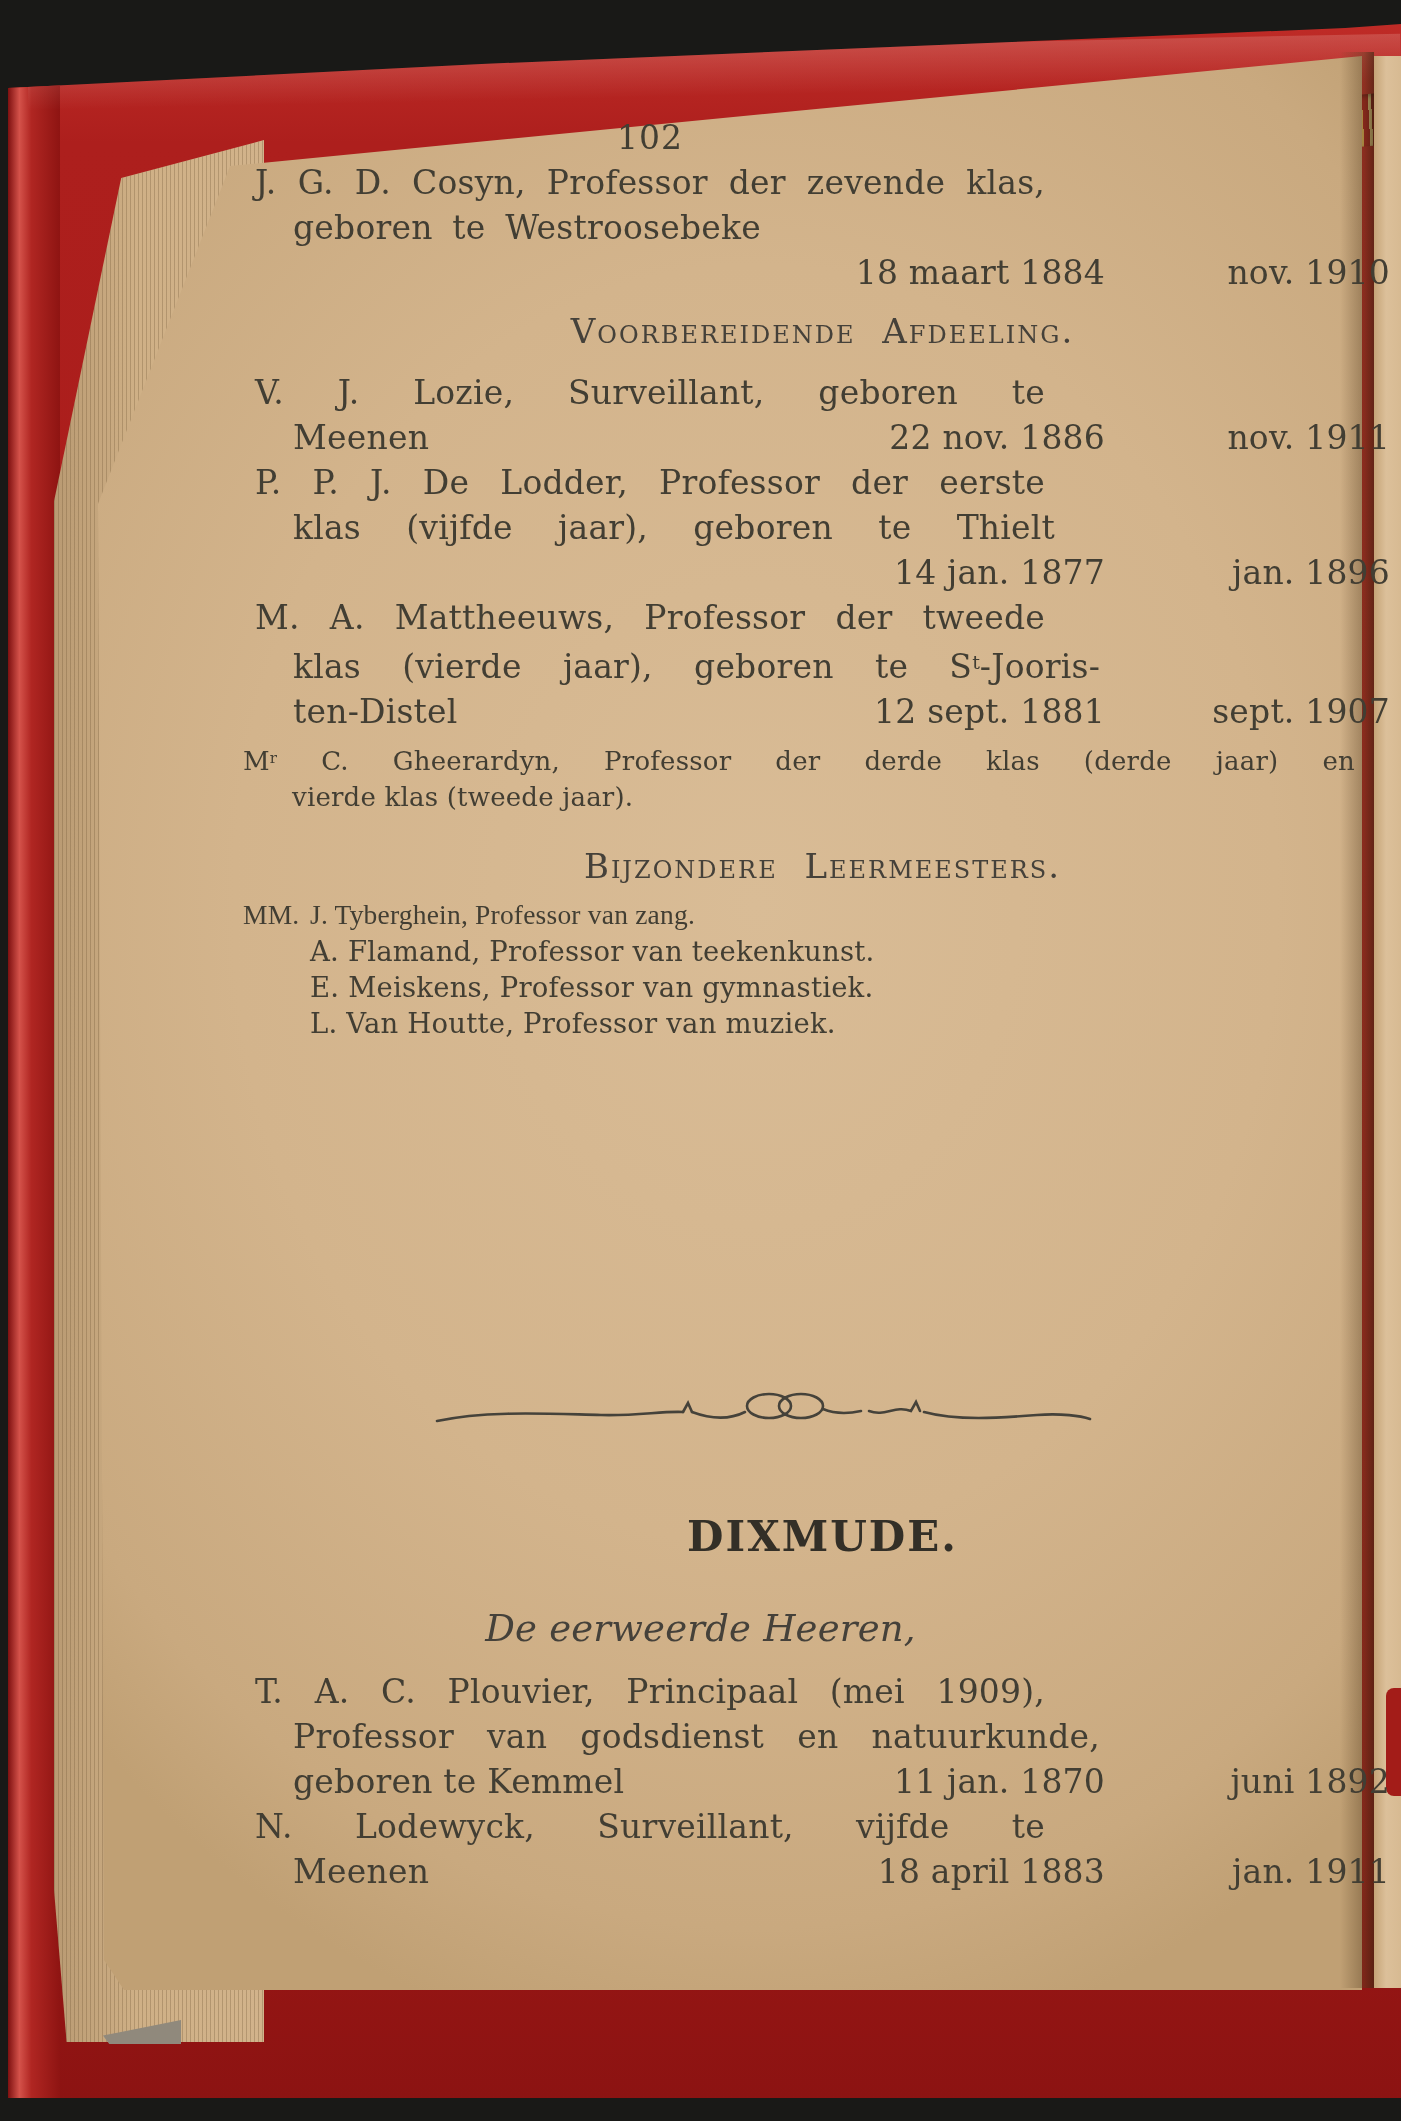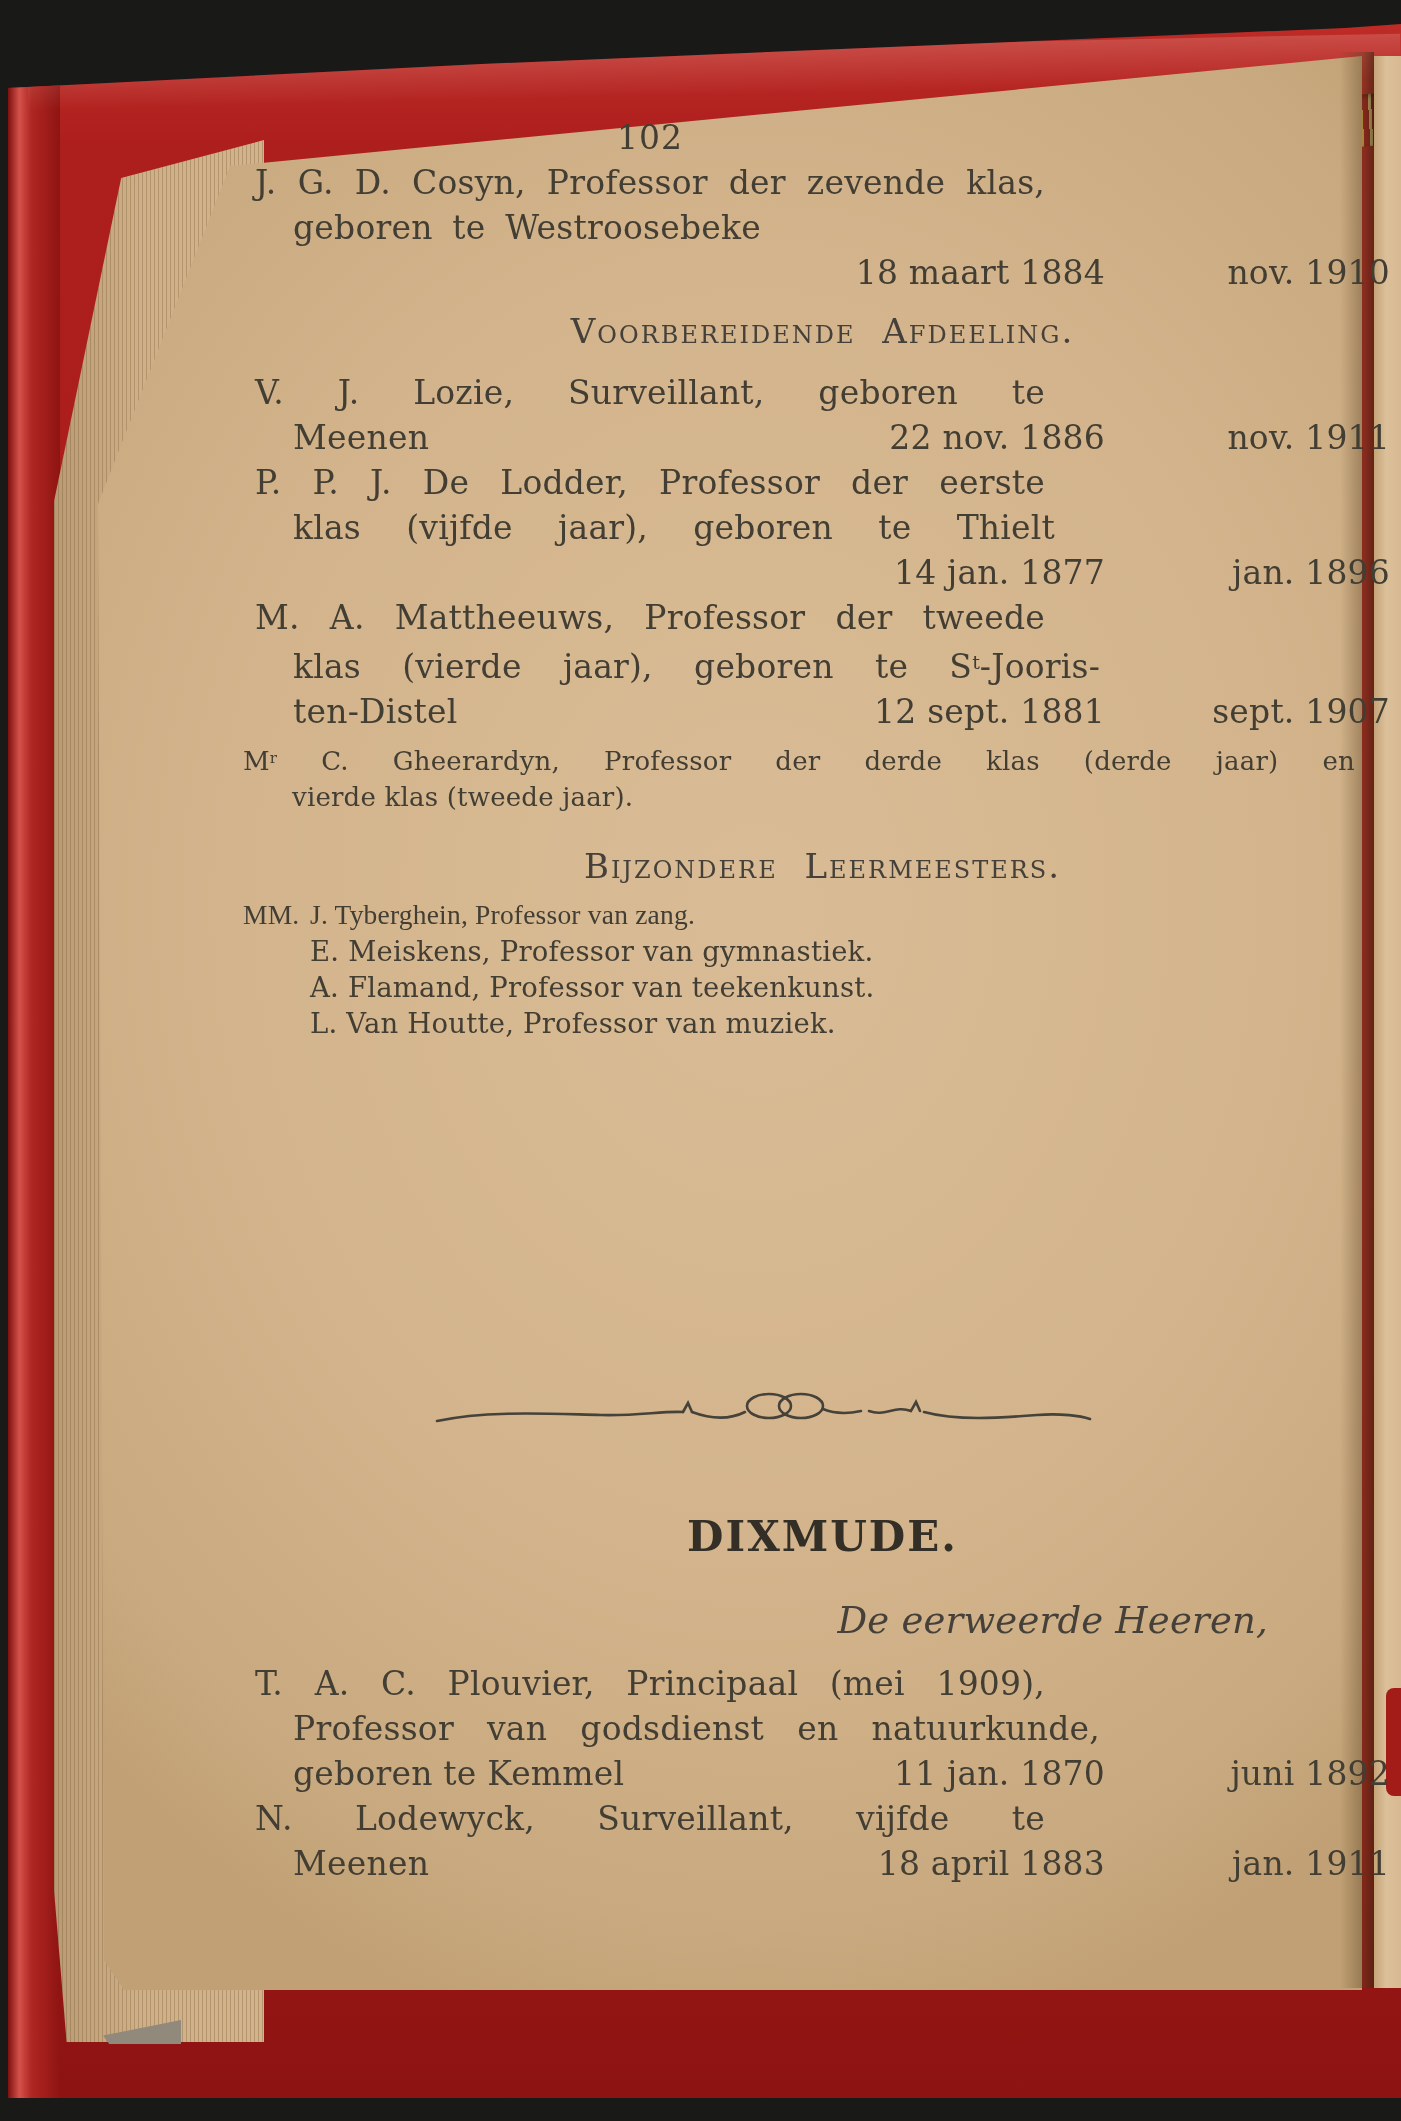--- a/index.html
+++ b/index.html
@@ -95,23 +95,23 @@
   .teachers .t-label{display:inline-block;width:67px;white-space:nowrap;}
   .teachers .t-item{padding-left:0;}
   .teachers .t-rest{padding-left:67px;}
   .divider{display:block;margin:346px 0 0 178px;}
   .dixmude{
     width:100%;text-align:center;font-weight:bold;
     font-size:42px;line-height:56px;letter-spacing:2px;color:#332f27;
     margin-top:72px;
   }
   .heeren{
-    width:100%;text-align:right;font-style:italic;
+    width:100%;text-align:center;font-style:italic;
     font-size:37px;line-height:48px;color:#45413a;
-    margin-top:32px;transform:translateX(-122px);
+    margin-top:40px;transform:translateX(-122px);
   }
   .after-heeren{margin-top:16px;}
 </style>
 </head>
 <body>
 
 <div class="cover"></div>
 <div class="headband"></div>
 <div class="page-stack"></div>
 <div class="page"></div>
@@ -168,22 +168,22 @@
     <div class="nl2">vierde klas (tweede jaar).</div>
   </div>
 
   <div class="sc-heading second">Bijzondere Leermeesters.</div>
 
   <div class="teachers">
     <div class="t-first">
       <span class="t-label">MM.</span>
       <span class="t-item">J. Tyberghein, Professor van zang.</span>
     </div>
+    <div class="t-rest">A. Flamand, Professor van teekenkunst.</div>
     <div class="t-rest">E. Meiskens, Professor van gymnastiek.</div>
-    <div class="t-rest">A. Flamand, Professor van teekenkunst.</div>
     <div class="t-rest">L. Van Houtte, Professor van muziek.</div>
   </div>
 
   <svg class="divider" width="660" height="50" viewBox="0 0 660 50">
     <g fill="none" stroke="#45423a" stroke-width="2.6" stroke-linecap="round">
       <path d="M4 34 C 55 23, 120 27, 168 28 C 205 29, 228 24, 250 25"></path>
       <path d="M250 25 l5 -9 l4 9"></path>
       <path d="M259 25 C 278 32, 296 33, 312 25"></path>
       <ellipse cx="336" cy="19" rx="22" ry="12"></ellipse>
       <ellipse cx="368" cy="19" rx="22" ry="12"></ellipse>

